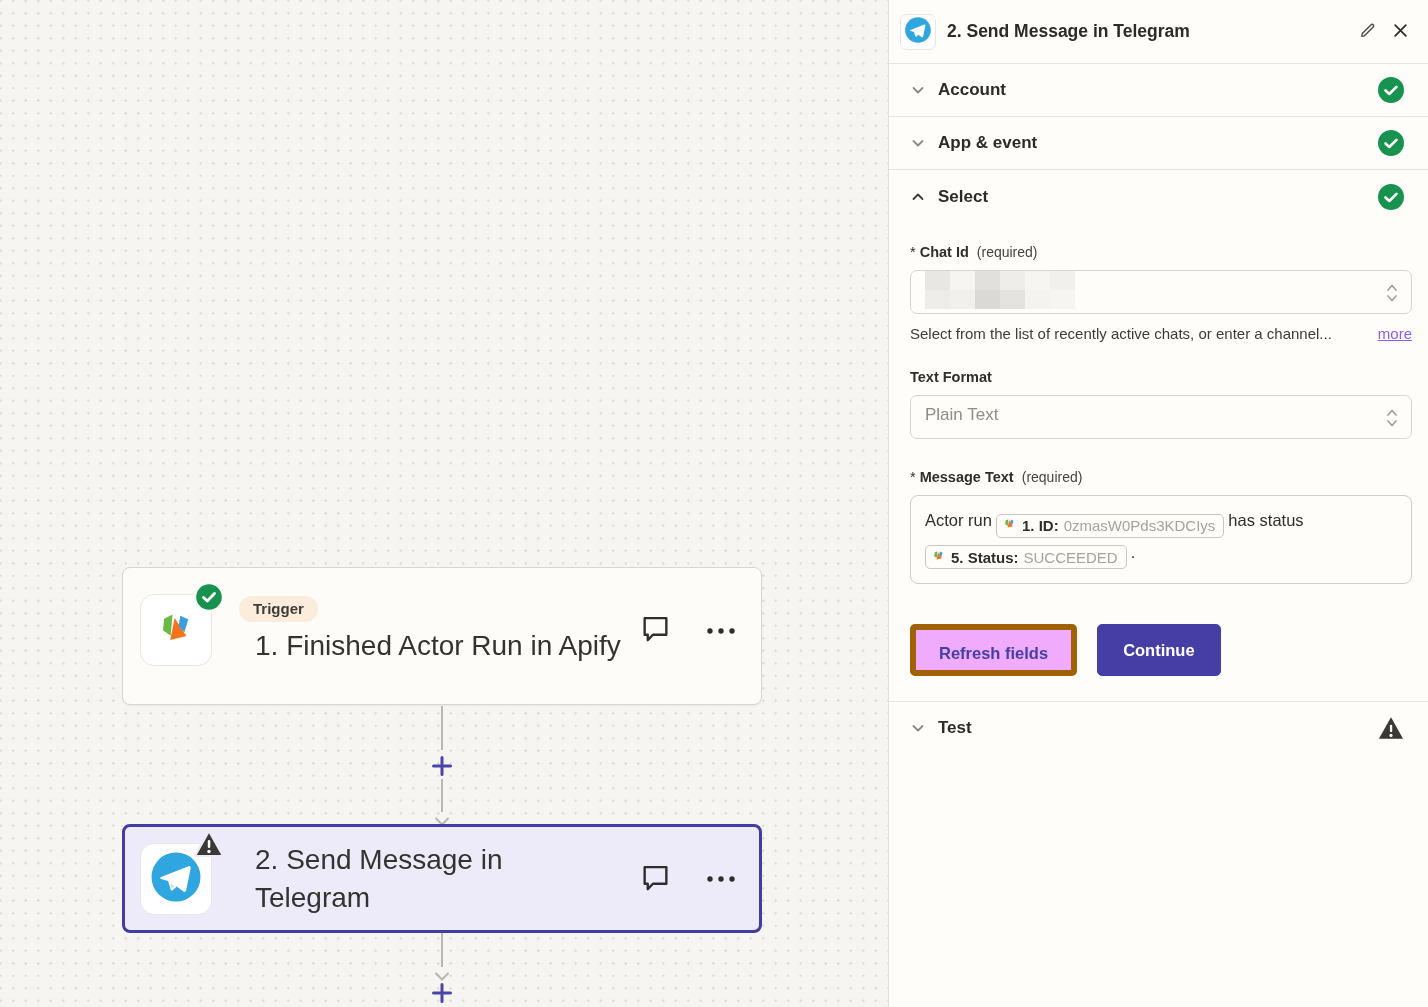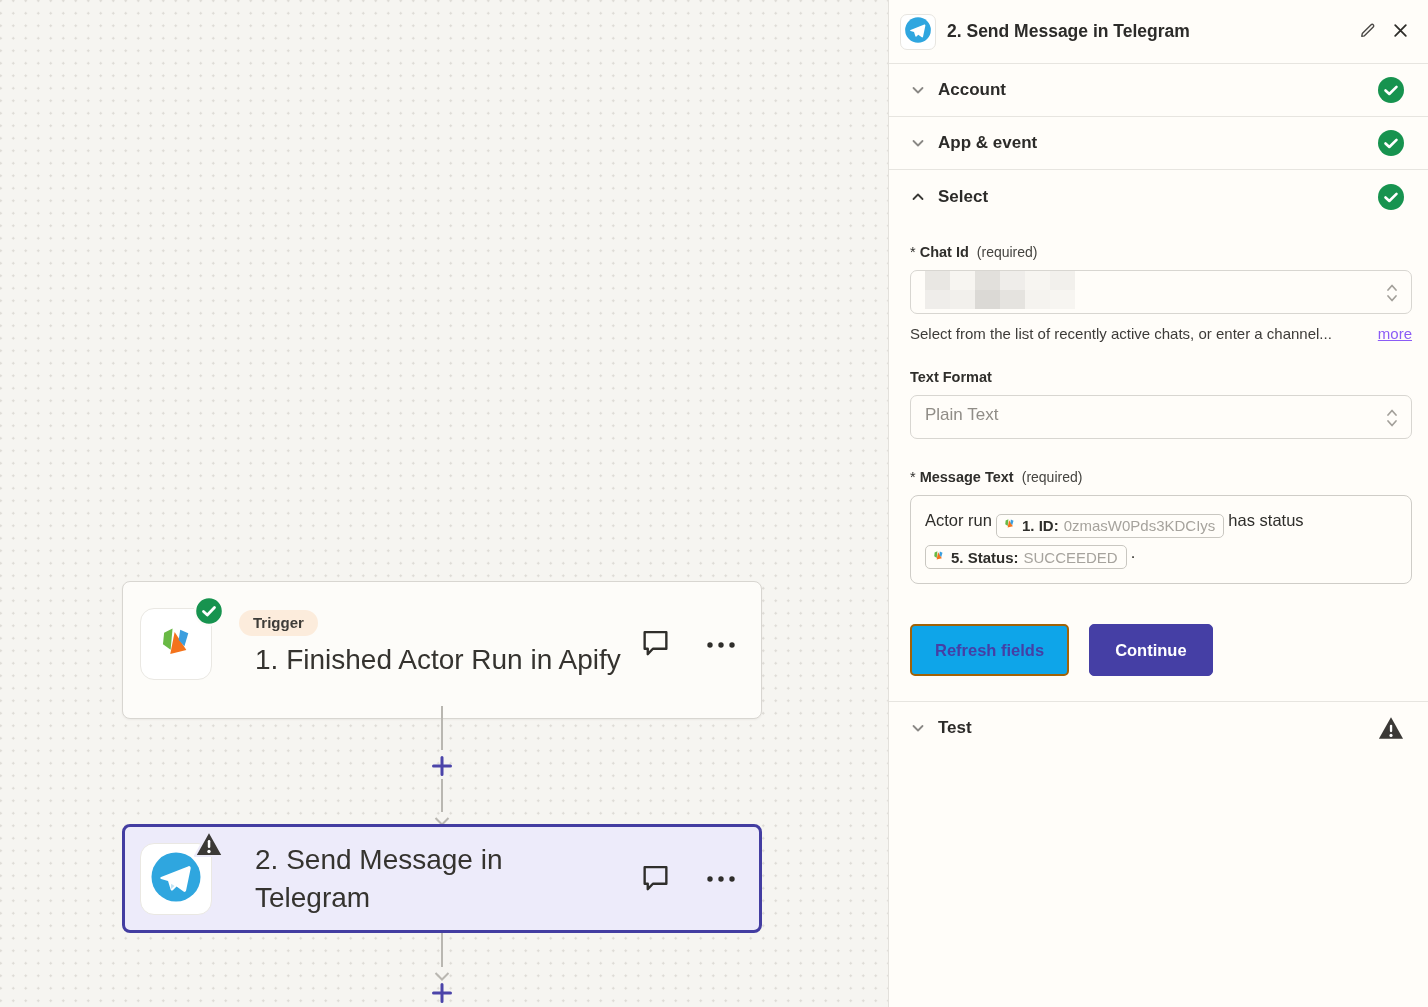--- a/index.html
+++ b/index.html
@@ -8,21 +8,21 @@
   .stage { position:relative; width:1428px; height:1007px; overflow:hidden; background:#f6f5f1; }
 
   
   .canvas { position:absolute; left:0; top:0; width:888px; height:1007px;
     background-color:#f6f5f1;
     background-image:radial-gradient(circle, #dcdad4 1.1px, transparent 1.2px);
     background-size:12.5px 12.5px; background-position:7px 7px; }
 
   .step-card { position:absolute; left:122px; width:640px; border-radius:8px;
     display:flex; align-items:center; }
-  .card-trigger { top:581px; height:138px; background:#fdfcf9; border:1px solid #d8d6d1;
+  .card-trigger { top:567px; height:138px; background:#fdfcf9; border:1px solid #d8d6d1;
     box-shadow:0 1px 2px rgba(60,58,54,.06); padding:0 24px 12px 17px; }
   .card-action { top:824px; height:109px; background:#edebfa; border:3px solid #433da1;
     padding:0 22px 0 15px; }
 
   .app-tile { position:relative; width:72px; height:72px; border-radius:14px; background:#fff;
     border:1px solid #eae8e3; display:flex; align-items:center; justify-content:center;
     flex:0 0 auto; margin-right:27px; }
   .badge-check { position:absolute; top:-13px; right:-13px; width:30px; height:30px; }
   .badge-warn  { position:absolute; top:-15px; right:-14px; width:32px; height:30px; }
 
@@ -84,21 +84,21 @@
     padding:10px 14px; font-size:16.5px; line-height:29px; color:#2f2e2b; cursor:text; }
   .pill { display:inline-flex; align-items:center; gap:5px; height:24px; border:1px solid #c9c7c1;
     border-radius:5px; background:#fffdf9; padding:0 8px 0 5px; font-size:15px; vertical-align:-5px;
     margin:0 4px; white-space:nowrap; cursor:pointer; }
   .pill b { color:#2f2e2b; font-weight:bold; }
   .pill .val { color:#a6a39d; }
   .pill svg { flex:0 0 auto; }
 
   .btn-row { display:flex; gap:20px; margin-top:40px; }
   .btn { height:52px; border-radius:5px; font-family:inherit; font-size:16.5px; font-weight:bold; cursor:pointer; }
-  .btn-outline { padding:14px 23px; background:#0ea5e9; border:2px solid #a16207; color:#453fa5; }
+  .btn-outline { padding:14px 23px; background:#f0abfc; border:6px solid #a16207; color:#453fa5; }
   .btn-primary { padding:0 25px; background:#453fa5; border:1px solid #453fa5; color:#fff; }
 </style>
 </head>
 <body>
 
 <div class="stage">
 
   <div class="canvas">
 
     <div class="step-card card-trigger">

